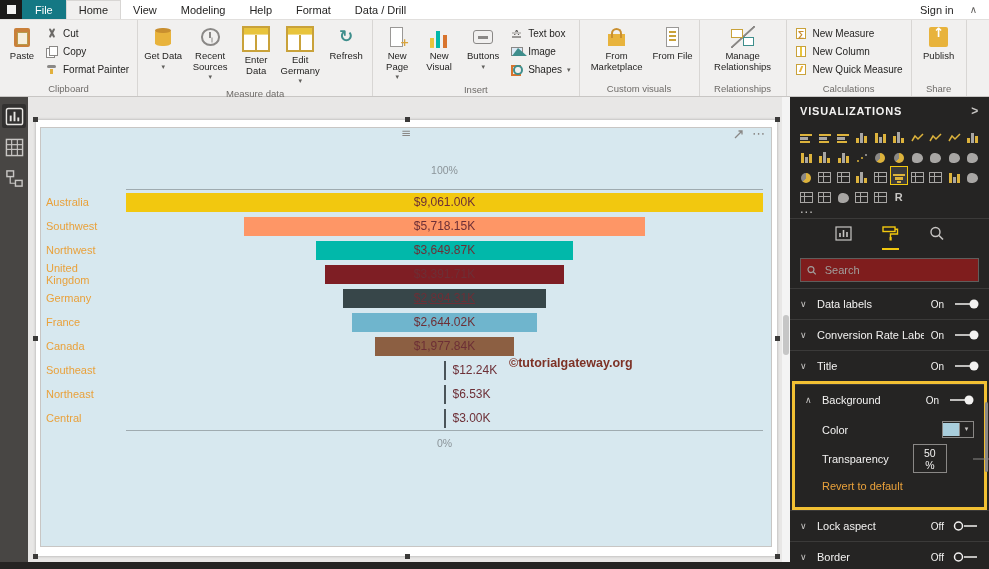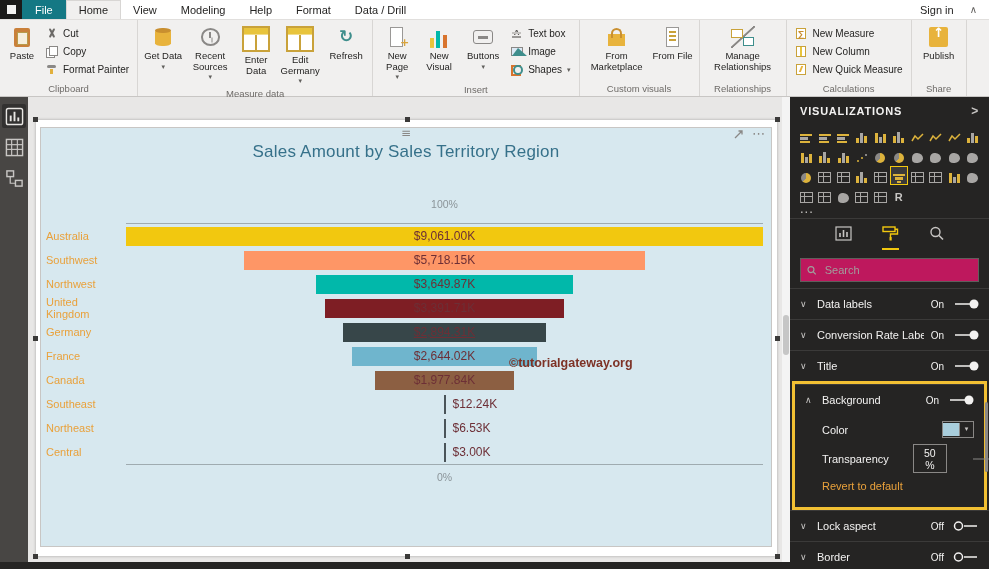--- a/index.html
+++ b/index.html
@@ -135,21 +135,21 @@
   .vgp{width:10px;height:10px;border-radius:50%;background:conic-gradient(#DDB33C 0 62%,#8A8886 0)}
   .vgd{width:12px;height:10px;position:relative}
   .vgd::before{content:"";position:absolute;width:2.5px;height:2.5px;border-radius:50%;background:#DDB33C;left:1px;bottom:1px;box-shadow:4px -3px 0 #DDB33C,8px -6px 0 #A8A6A4}
   .vgm{width:11px;height:10px;background:#A8A6A4;border-radius:45% 55% 50% 40%}
   .vgg{width:11px;height:9px;border:1px solid #A8A6A4;background:linear-gradient(#A8A6A4,#A8A6A4) 0 2.5px/100% 1px no-repeat,linear-gradient(#A8A6A4,#A8A6A4) 3.5px 0/1px 100% no-repeat}
   .vgr{font-size:11px;font-weight:bold;color:#C8C6C4;line-height:12px}
   .viz-ellipsis{padding:0 10px 2px;color:#C8C6C4;font-size:13px;line-height:9px;letter-spacing:1px}
   #panel-tabs{display:flex;justify-content:center;gap:30px;padding:7px 0 0;border-top:1px solid #3B3A39;margin-top:3px}
   .ptab{padding-bottom:5px;cursor:pointer;border-bottom:2px solid transparent}
   .ptab.active{border-bottom:2px solid #F2C80F}
-  .searchbox{margin:8px 10px 6px;height:22px;background:#be185d;border:1px solid #605E5C;display:flex;align-items:center;gap:6px;padding:0 6px}
+  .searchbox{margin:8px 10px 6px;height:22px;background:#7f1d1d;border:1px solid #605E5C;display:flex;align-items:center;gap:6px;padding:0 6px}
   .searchbox input{background:transparent;border:none;outline:none;color:#F3F2F1;font-size:11px;width:100%;font-family:"Liberation Sans",sans-serif}
   .searchbox input::placeholder{color:#A19F9D}
   .fmt-row{height:30px;display:flex;align-items:center;padding:0 10px;border-top:1px solid #3B3A39;gap:7px;cursor:pointer}
   .fchev{width:10px;color:#C8C6C4;font-size:9px}
   .fmt-label{flex:1;white-space:nowrap;overflow:hidden}
   .fmt-state{font-size:10px;margin-right:2px}
   .toggle{display:flex;align-items:center}
   .hl{margin:0 2px}
   .sub-row{height:29px;display:flex;align-items:center;gap:24px;padding:0 10px 0 27px;font-size:11px}
   .sub-label{flex:none}
@@ -372,21 +372,20 @@
     <div id="visual" data-name="funnel-visual" style="background: rgb(215, 232, 239);">
       <div class="vhead" data-name="visual-header">
         <span class="grip glyph" data-name="drag-grip-icon">≡</span>
         <span class="vicons">
           <svg width="11" height="11" viewBox="0 0 11 11" data-name="focus-mode-icon">
             <path d="M2 9 L9 2 M5.5 2 H9 V5.5" fill="none" stroke="#8A8886" stroke-width="1.3"></path>
           </svg>
           <span class="vmore glyph" data-name="more-options-icon">⋯</span>
         </span>
       </div>
-      <div class="vtitle" data-name="chart-title" style="color: rgb(54, 113, 138);">Sales Amount by Sales Territory Region</div>
       <div class="axm l100" data-name="axis-label-top">100%</div>
       <div class="axline top" data-name="axis-line-top"></div>
       <div data-name="funnel-rows">
           <div class="frow" data-name="funnel-row">
             <span class="fcat" data-name="category-label" style="color: rgb(233, 161, 59);">Australia</span>
             <div class="fbarwrap">
               <div class="fbar" data-name="funnel-bar" style="width: 100%; background: rgb(242, 200, 15);"></div>
               <span class="fval" data-name="value-label" style="color: rgb(109, 47, 54);">$9,061.00K</span>
             </div>
           </div>

